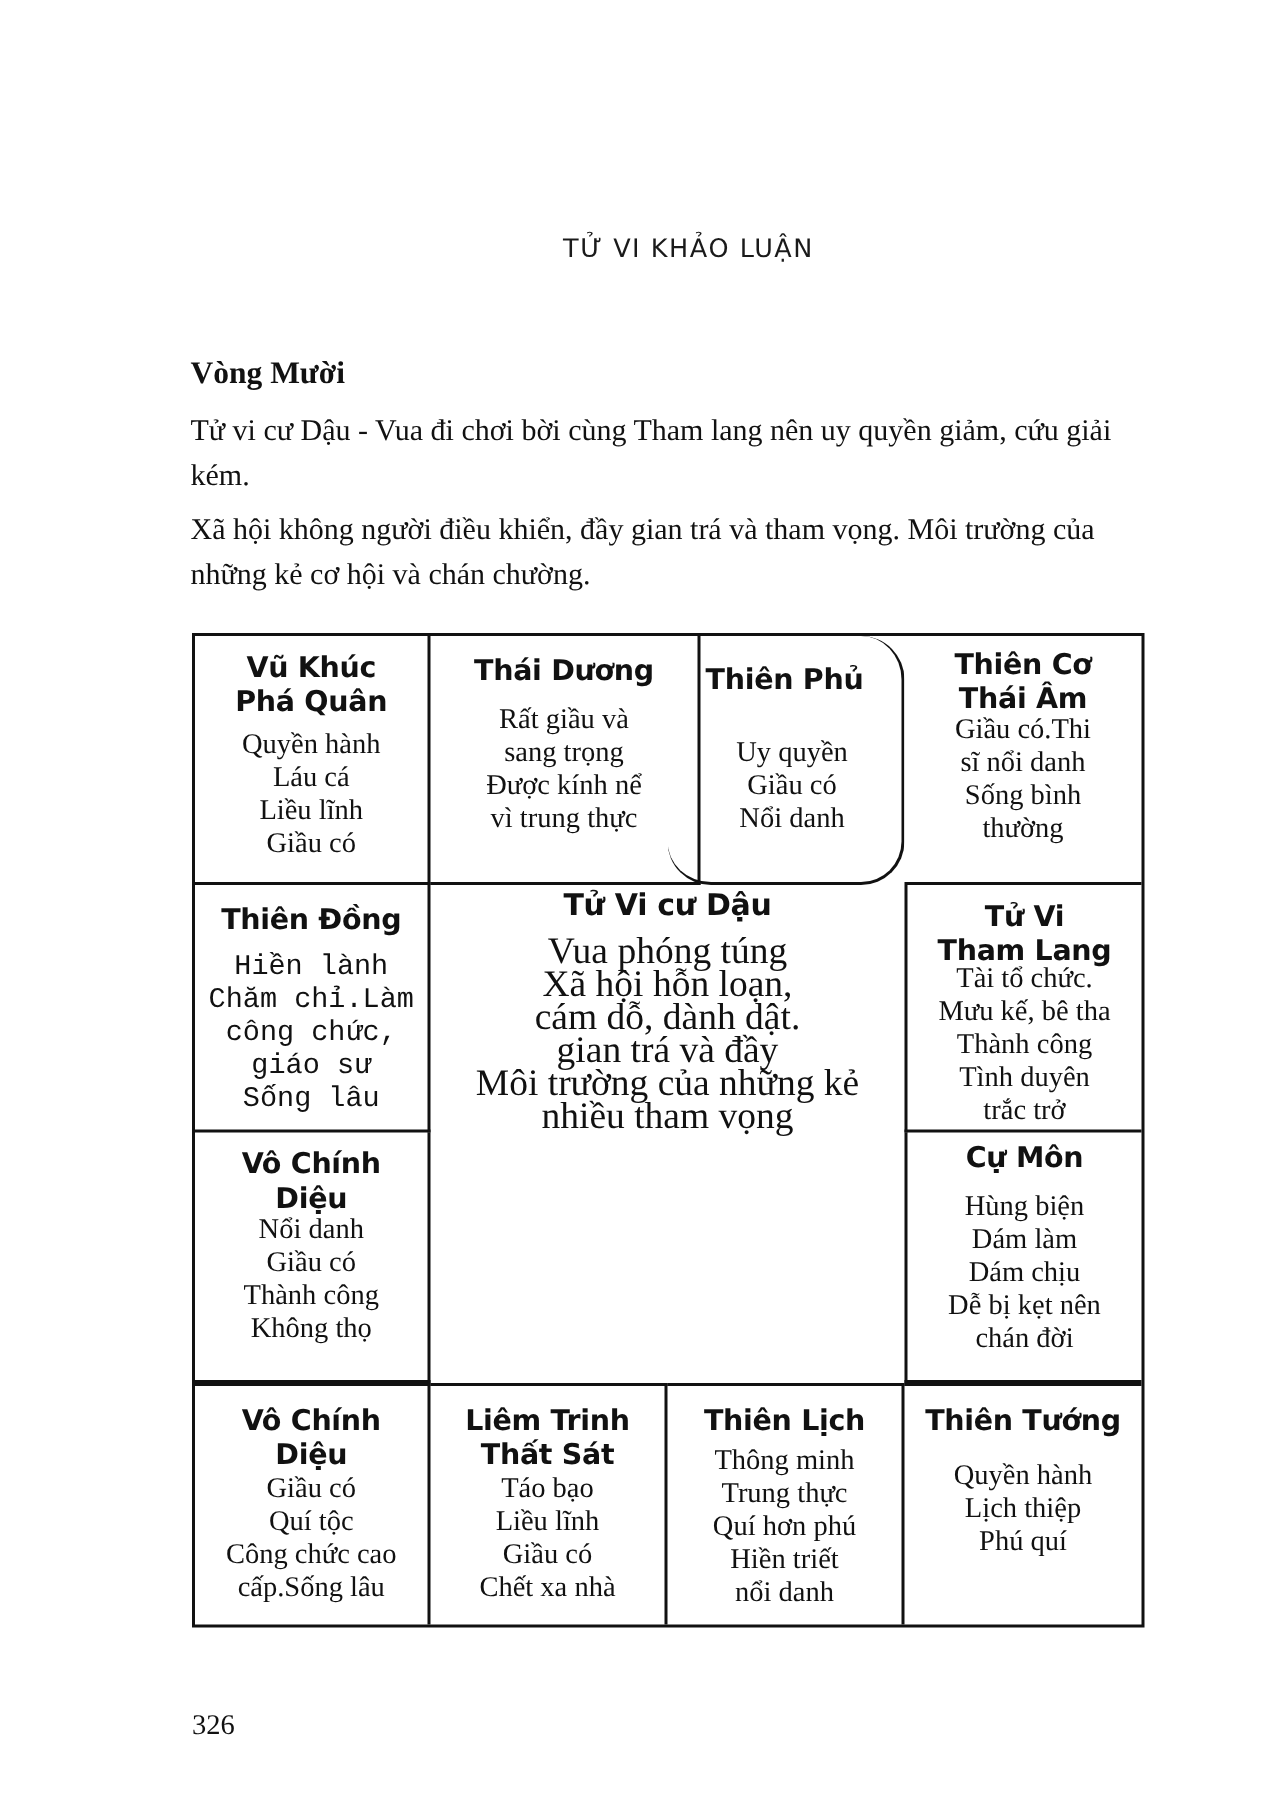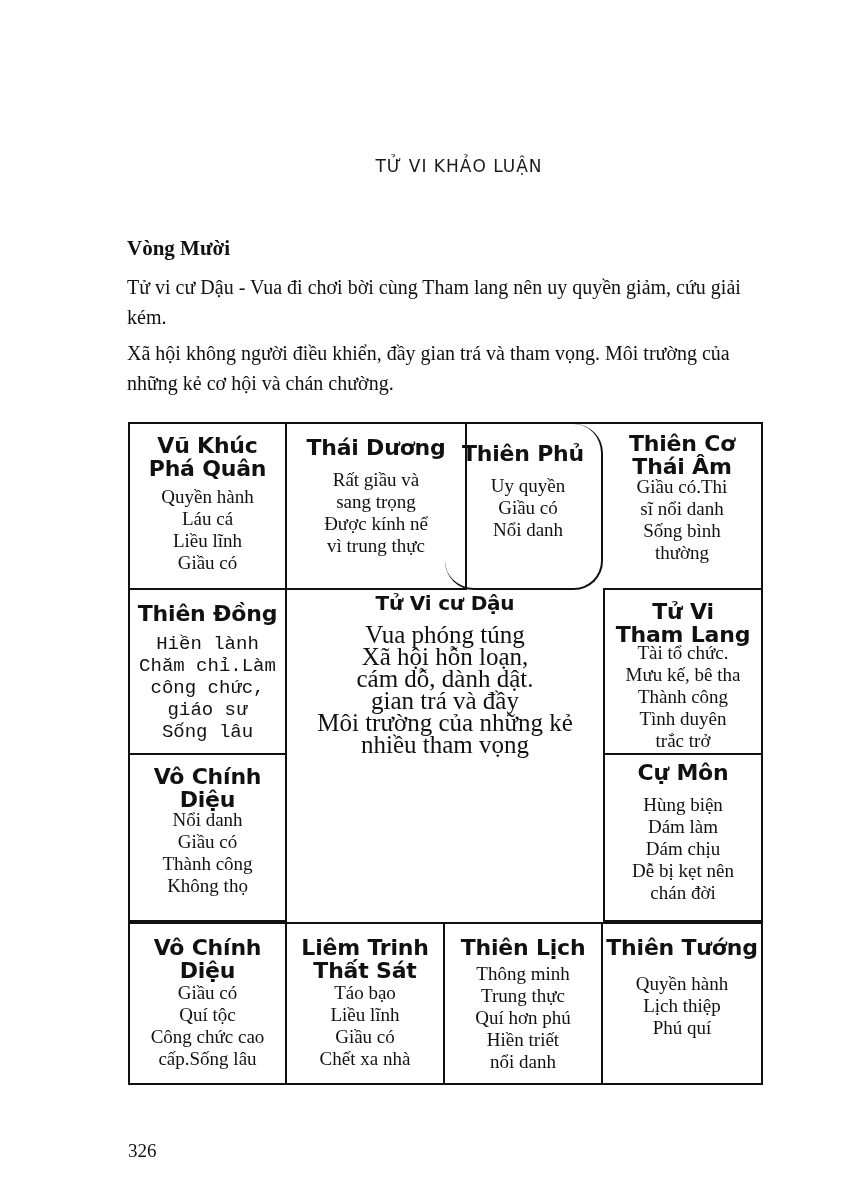--- a/index.html
+++ b/index.html
@@ -31,21 +31,21 @@
       border: 2px solid #111;
       box-sizing: border-box;
     }
     .cell {
       position: absolute; box-sizing: border-box;
       text-align: center;
       border-color: #111; border-style: solid; border-width: 0;
     }
     .cell .name {
       font-family: "DejaVu Sans", "Liberation Sans", sans-serif;
-      font-weight: bold; font-size: 22px; line-height: 23px;
+      font-weight: bold; font-size: 19px; line-height: 23px;
       letter-spacing: -0.2px;
     }
     .cell .desc {
       font-size: 19px; line-height: 22px; margin-top: 6px;
     }
     .center .name { font-size: 20px; line-height: 26px; }
     .center .desc { font-size: 25px; line-height: 22px; margin-top: 8px; }
     .page-number {
       position: absolute; left: 128px; top: 1140px;
       font-size: 19px;
@@ -83,21 +83,21 @@
         <p class="line">Rất giầu và</p>
         <p class="line">sang trọng</p>
         <p class="line">Được kính nể</p>
         <p class="line">vì trung thực</p>
       </div>
   </div>
   <div class="cell" style="left:315px;top:0;width:158px;height:166px;border-right-width:2px;border-bottom-width:2px;padding-top:18px;border-radius:29px;">
     <div class="name">
         <p class="line">Thiên Phủ</p>
       </div>
-    <div class="desc" style="margin-top:10px;padding-left:10px;">
+    <div class="desc" style="margin-top:26px;padding-left:10px;">
         <p class="line">Uy quyền</p>
         <p class="line">Giầu có</p>
         <p class="line">Nổi danh</p>
       </div>
   </div>
   <div class="cell" style="left:473px;top:0;width:158px;height:166px;border-bottom-width:2px;padding-top:8px;">
     <div class="name">
         <p class="line">Thiên Cơ</p>
         <p class="line">Thái Âm</p>
       </div>

